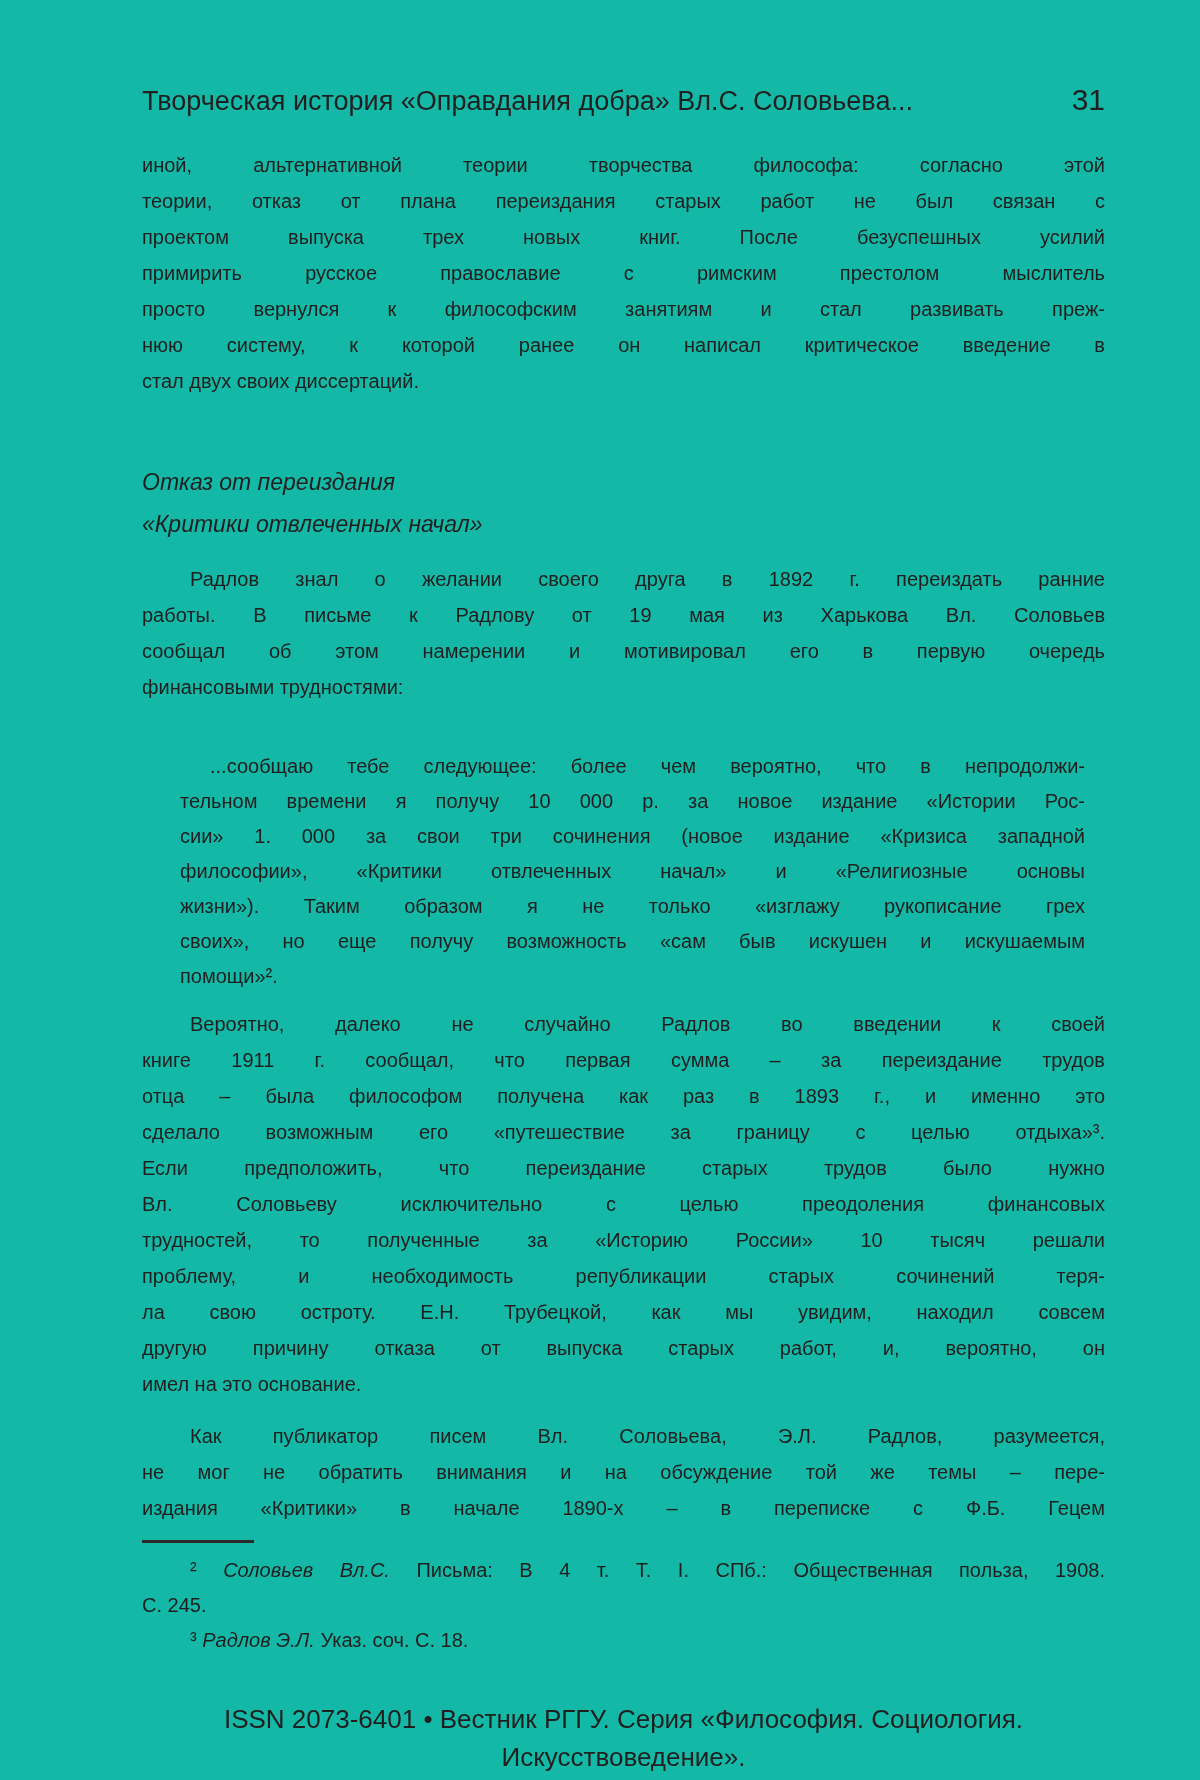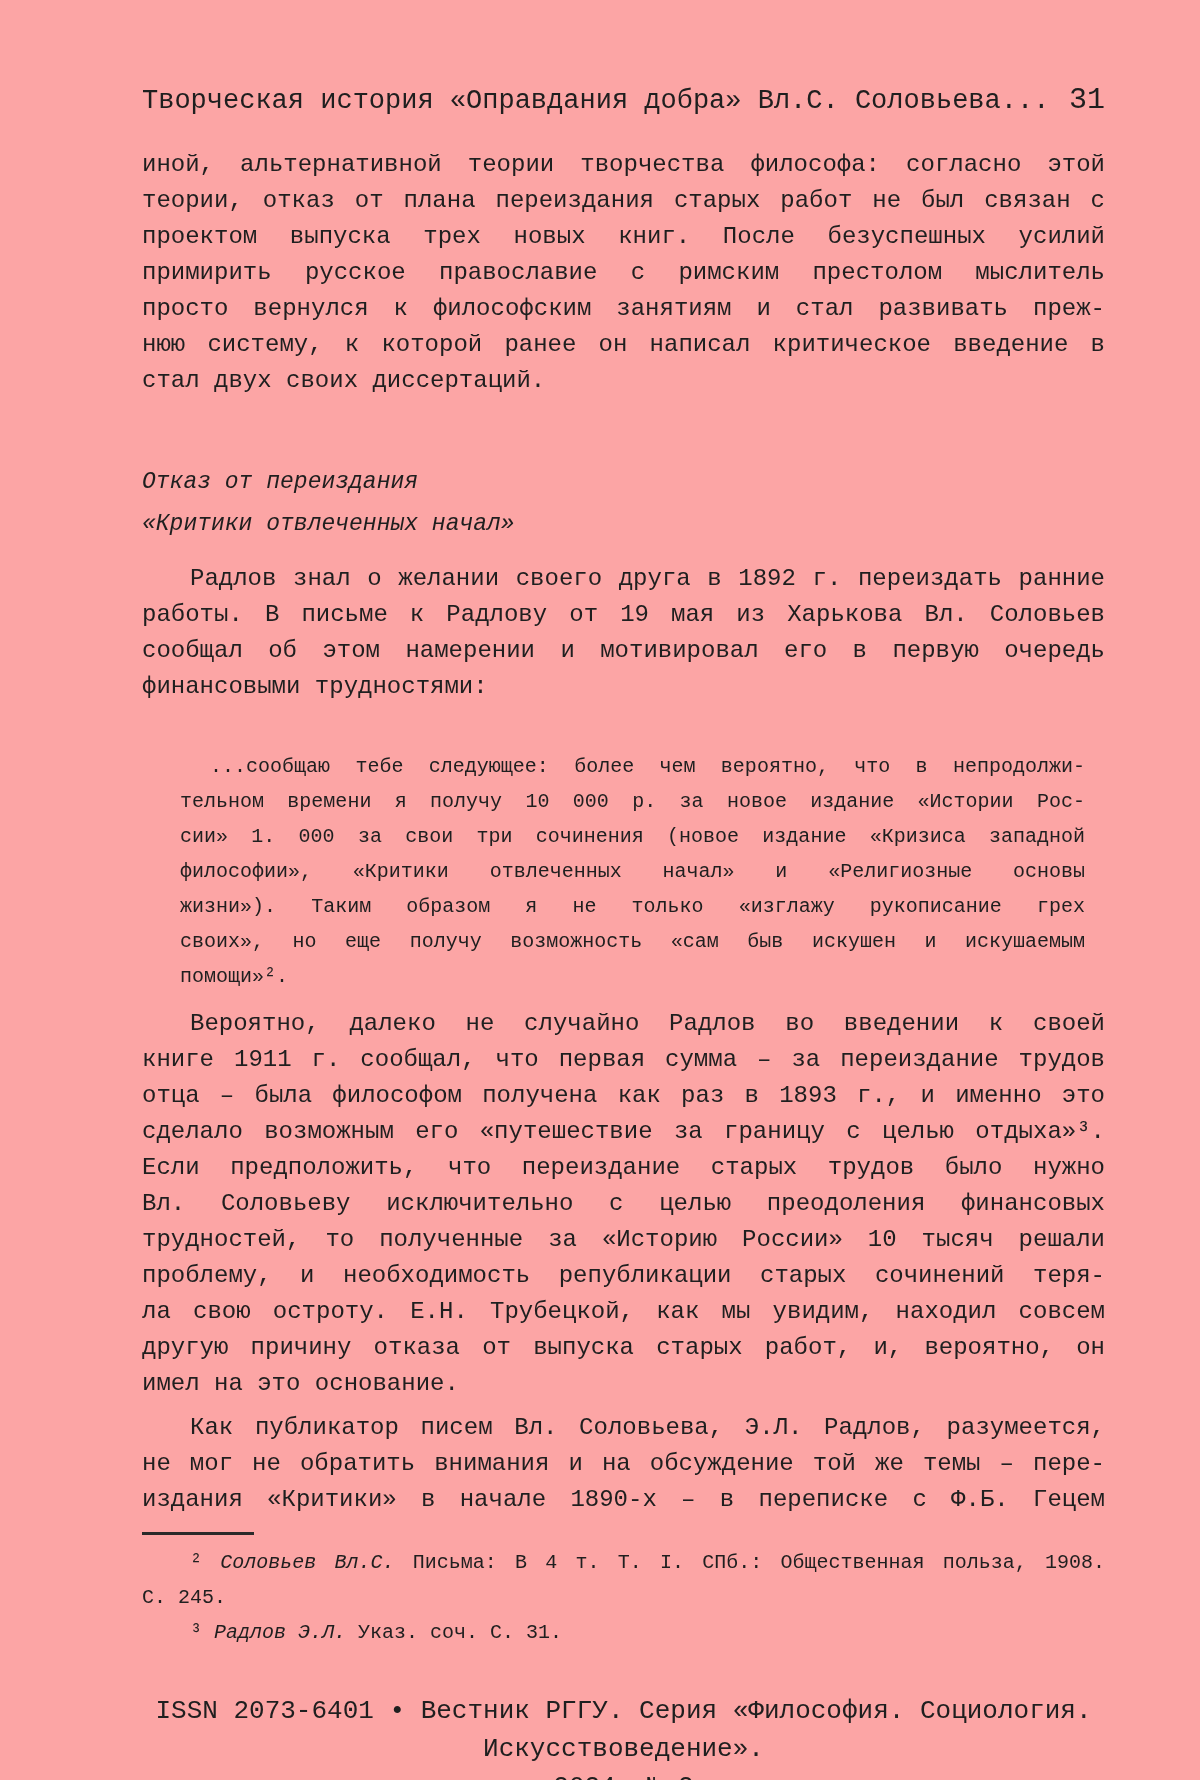--- a/index.html
+++ b/index.html
@@ -1,57 +1,57 @@
 <!DOCTYPE html>
 <html lang="ru"><head>
 <meta charset="utf-8">
 <style>
   html, body { margin: 0; padding: 0; background: #e8e8e8; }
   .page {
     position: relative;
     width: 1200px;
     height: 1780px;
-    background: #fca5a5;
+    background: #14b8a6;
     overflow: hidden;
-    font-family: Liberation Mono, monospace;
+    font-family: Liberation Sans, sans-serif;
     color: #1f1f1f;
   }
   .content {
     position: absolute;
     left: 142px;
     top: 0;
     width: 963px;
   }
   .running-header {
     display: flex;
     justify-content: space-between;
     align-items: baseline;
     margin-top: 84px;
     font-size: 27px;
     line-height: 32px;
   }
   .page-number { font-size: 30px; }
-  .para { font-size: 24px; line-height: 36px; }
+  .para { font-size: 20px; line-height: 36px; }
   .p-open { margin-top: 30px; }
   .heading {
     margin-top: 62px;
     font-style: italic;
     font-size: 23px;
     line-height: 42px;
   }
   .p-intro { margin-top: 16px; }
   .quote {
     margin-top: 44px;
     margin-left: 38px;
     margin-right: 20px;
     font-size: 20px;
     line-height: 35px;
   }
   .p-analysis { margin-top: 12px; }
-  .p-closing { margin-top: 8px; }
+  .p-closing { margin-top: 16px; }
   .fn-rule {
     margin-top: 14px;
     width: 112px;
     height: 0;
     border-top: 3px solid #2a2a2a;
   }
   .footnotes { margin-top: 10px; font-size: 20px; line-height: 35px; }
   .footer {
     margin-top: 42px;
     text-align: center;
@@ -128,21 +128,21 @@
       </div>
 
     <div class="fn-rule"></div>
 
     <div class="footnotes">
       <div>
           <div class="tline first-indent"><span>² </span><span class="it">Соловьев Вл.С.</span><span> Письма: В 4 т. Т. I. СПб.: Общественная польза, 1908.</span></div>
           <div class="tline last-line">С. 245.</div>
         </div>
       <div>
-          <div class="tline first-indent last-line"><span>³ </span><span class="it">Радлов Э.Л.</span><span> Указ. соч. С. 31.</span></div>
+          <div class="tline first-indent last-line"><span>³ </span><span class="it">Радлов Э.Л.</span><span> Указ. соч. С. 18.</span></div>
         </div>
     </div>
 
     <div class="footer">
       <div>ISSN 2073-6401 • Вестник РГГУ. Серия «Философия. Социология. Искусствоведение».</div>
       <div>2024. № 2</div>
     </div>
 
   </div>
 </div>

